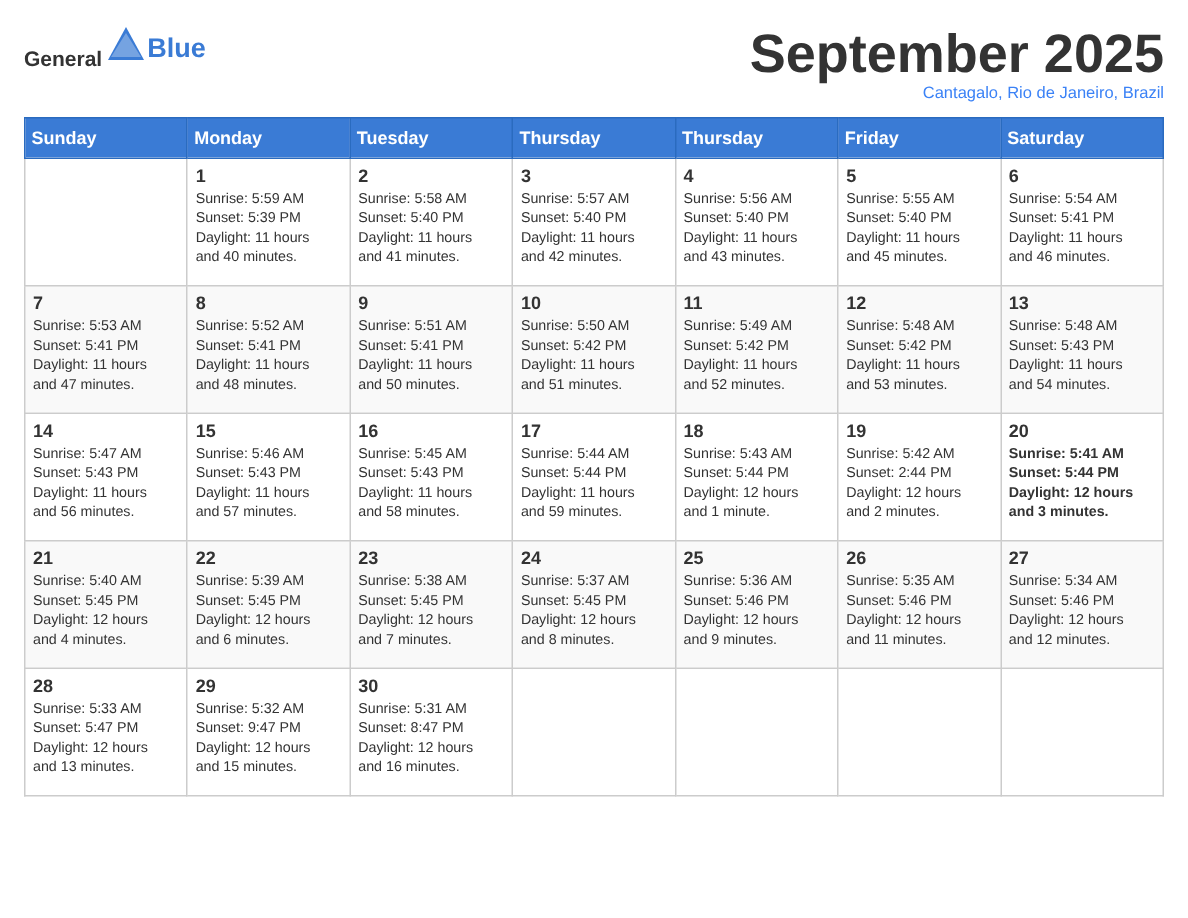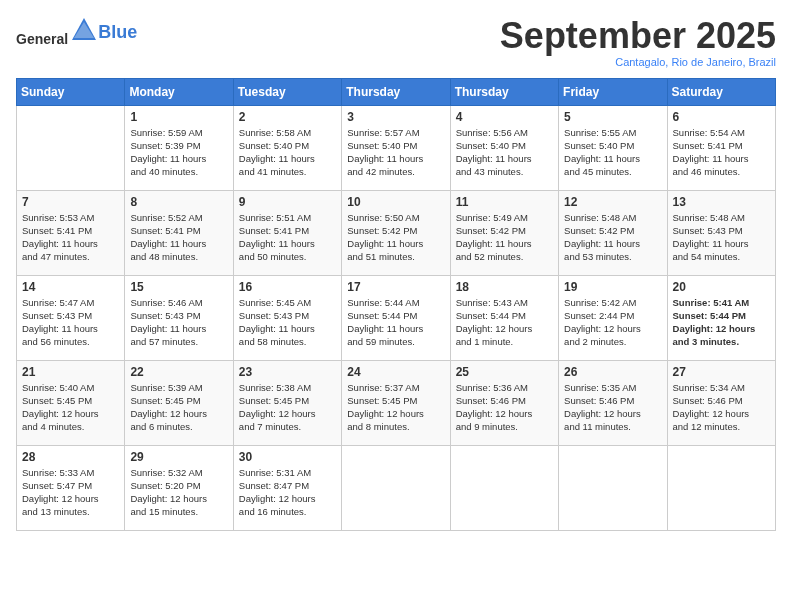--- a/index.html
+++ b/index.html
@@ -328,21 +328,21 @@
         <td>
           <span class="day-number">28</span>
           <div class="day-info" style="white-space: pre-line;">Sunrise: 5:33 AM
 Sunset: 5:47 PM
 Daylight: 12 hours
 and 13 minutes.</div>
         </td>
         <td>
           <span class="day-number">29</span>
           <div class="day-info" style="white-space: pre-line;">Sunrise: 5:32 AM
-Sunset: 5:20 PM
+Sunset: 9:47 PM
 Daylight: 12 hours
 and 15 minutes.</div>
         </td>
         <td>
           <span class="day-number">30</span>
           <div class="day-info" style="white-space: pre-line;">Sunrise: 5:31 AM
 Sunset: 8:47 PM
 Daylight: 12 hours
 and 16 minutes.</div>
         </td>

